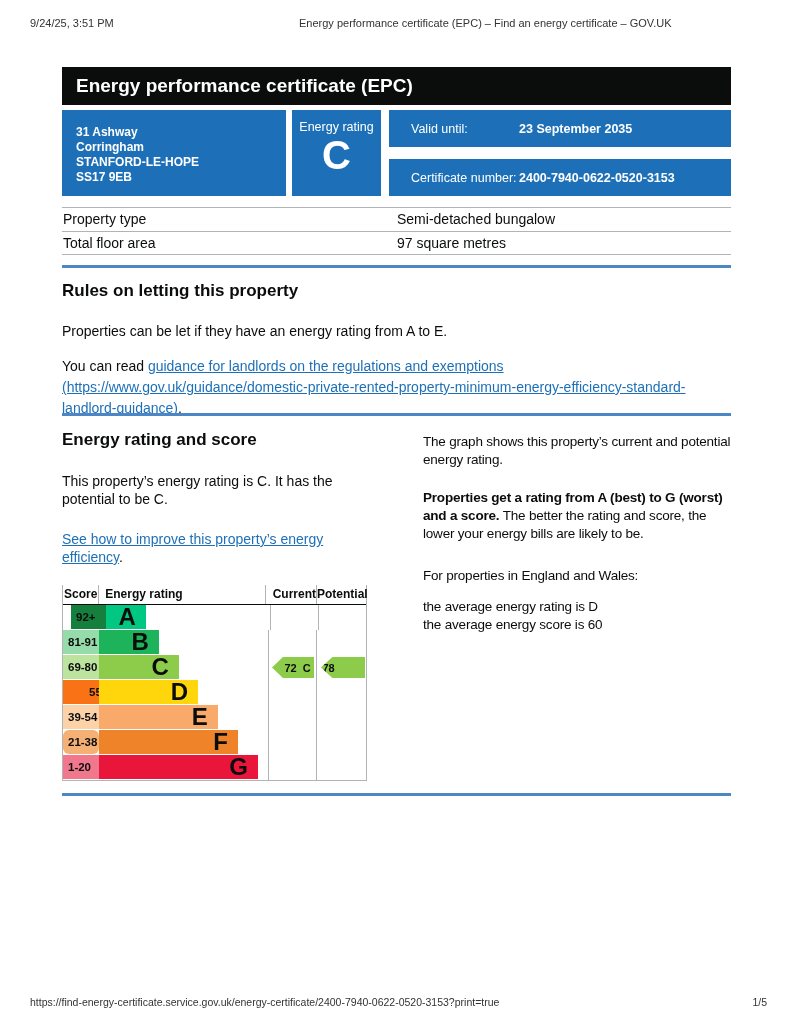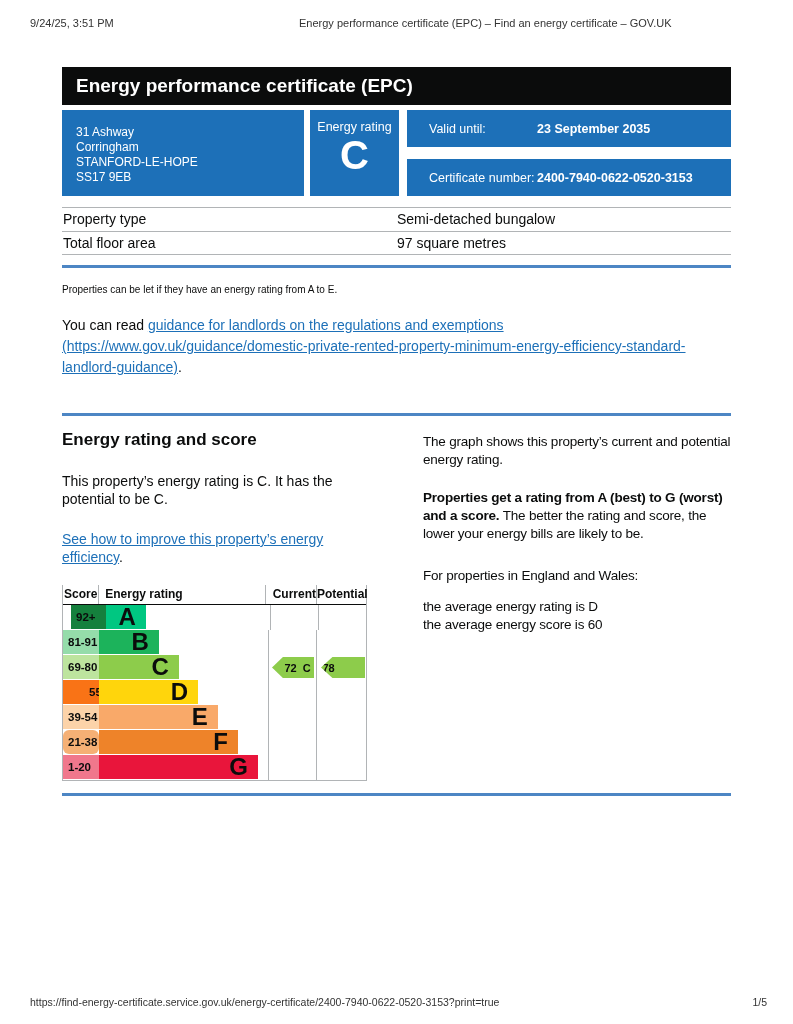--- a/index.html
+++ b/index.html
@@ -15,21 +15,21 @@
   .footer-page  { position:absolute; right:26px; top:996px; font-size:10.5px; color:#333; }
 
   
   .banner { position:absolute; left:62px; top:67px; width:669px; height:38px;
             background:#0b0c0c; color:#fff; font-size:19px; font-weight:bold;
             line-height:38px; padding-left:14px; }
 
   
   .summary { position:absolute; left:62px; top:110px; width:669px; height:86px; display:flex; }
   .bluebox { background:#1d70b8; color:#fff; }
-  .addr { width:242px; font-size:12px; line-height:15px; padding:15px 0 0 14px; }
+  .addr { width:224px; font-size:12px; line-height:15px; padding:15px 0 0 14px;font-weight:bold; }
   .gap1 { width:6px; } .gap2 { width:8px; }
   .ratebox { width:89px; text-align:center; padding-top:10px; }
   .ratelbl { font-size:12.5px; }
   .rateval { font-size:40px; font-weight:bold; line-height:42px; }
   .rightstack { flex:1; display:flex; flex-direction:column; }
   .infobox { flex:1; display:flex; align-items:center; font-size:12.5px; }
   .infobox.first { margin-bottom:12px; }
   .infobox .lbl { width:130px; padding-left:22px; }
   .infobox .val { font-weight:bold; }
 
@@ -40,21 +40,21 @@
   .dlabel { width:335px; padding-left:1px; }
 
   .bluehr { position:absolute; left:62px; width:669px; height:3px; background:#4d86c4; }
   .hr1 { top:265px; } .hr2 { top:413px; } .hr3 { top:793px; }
 
   h2 { font-size:17px; font-weight:bold; line-height:20px; }
   p  { font-size:13.5px; line-height:18px; }
   a.link { color:#1d70b8; text-decoration:underline; cursor:pointer; }
 
   .rules { position:absolute; left:62px; top:281px; width:669px; }
-  .rules .p1 { font-size:10px; }
+  .rules .p1 { margin-top:21px; font-size:14px; }
   .rules .p2 { margin-top:16px; font-size:14px; line-height:21px; }
 
   .leftcol { position:absolute; left:62px; top:430px; width:300px; }
   .leftcol .lp1 { margin-top:22px; font-size:14px; }
   .leftcol .lp2 { margin-top:22px; font-size:14px; }
 
   .rightcol { position:absolute; left:423px; top:433px; width:310px; letter-spacing:-0.2px; }
   .rightcol .rp2 { margin-top:20px; }
   .rightcol .rp3 { margin-top:24px; }
   .rightcol .rp4 { margin-top:13px; }
@@ -126,20 +126,21 @@
     </div>
     <div class="drow">
       <div class="dlabel">Total floor area</div>
       <div class="dvalue">97 square metres</div>
     </div>
   </div>
 
   <div class="bluehr hr1"></div>
 
   <div class="rules">
+    <h2>Rules on letting this property</h2>
     <p class="p1">Properties can be let if they have an energy rating from A to E.</p>
     <p class="p2"><span>You can read </span><a href="#" class="link">guidance for landlords on the regulations and exemptions (https://www.gov.uk/guidance/domestic-private-rented-property-minimum-energy-efficiency-standard-landlord-guidance)</a><span>.</span></p>
   </div>
 
   <div class="bluehr hr2"></div>
 
   <div class="leftcol">
     <h2>Energy rating and score</h2>
     <p class="lp1">This property’s energy rating is C. It has the potential to be C.</p>
     <p class="lp2"><a href="#" class="link">See how to improve this property’s energy efficiency</a><span>.</span></p>

